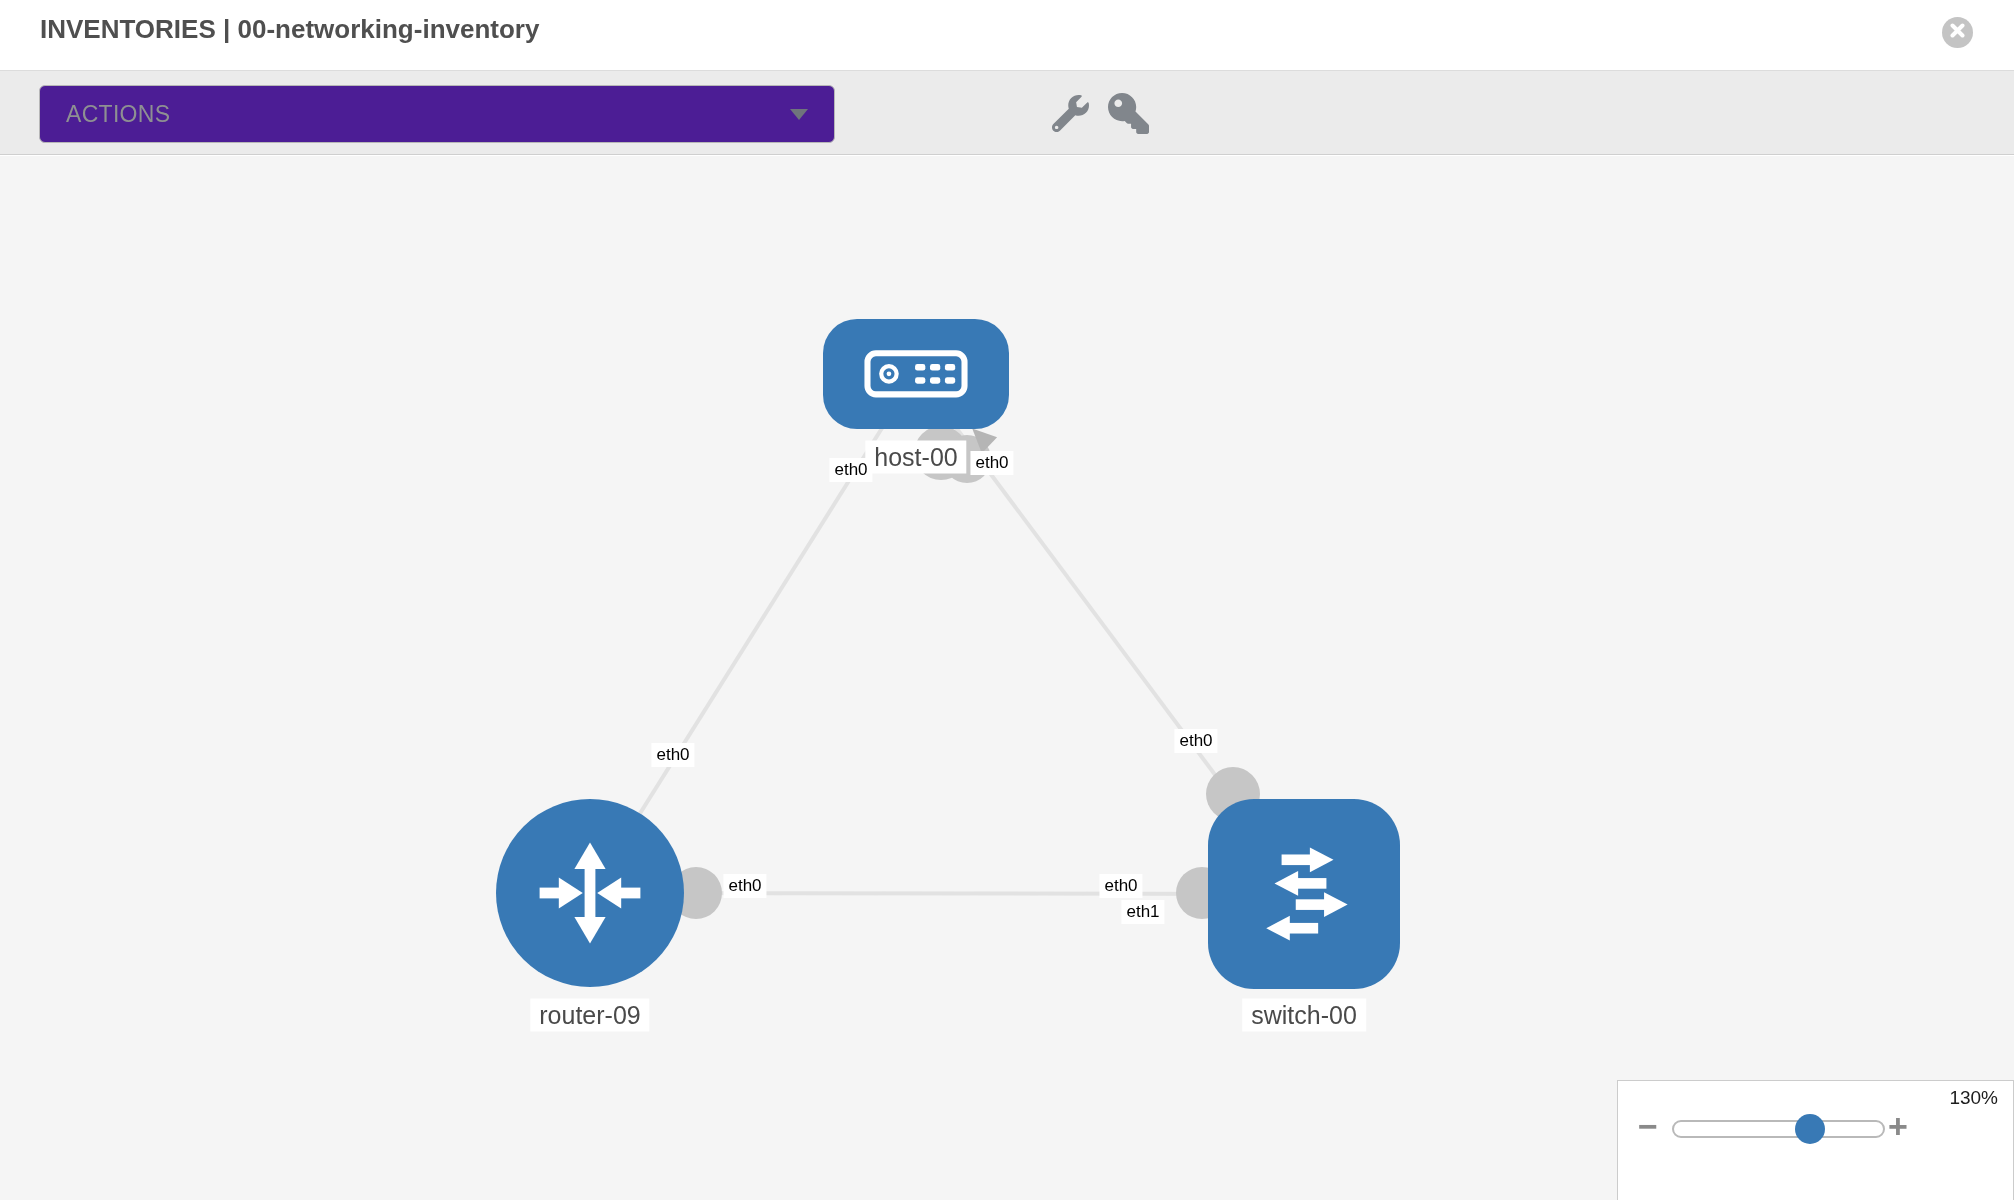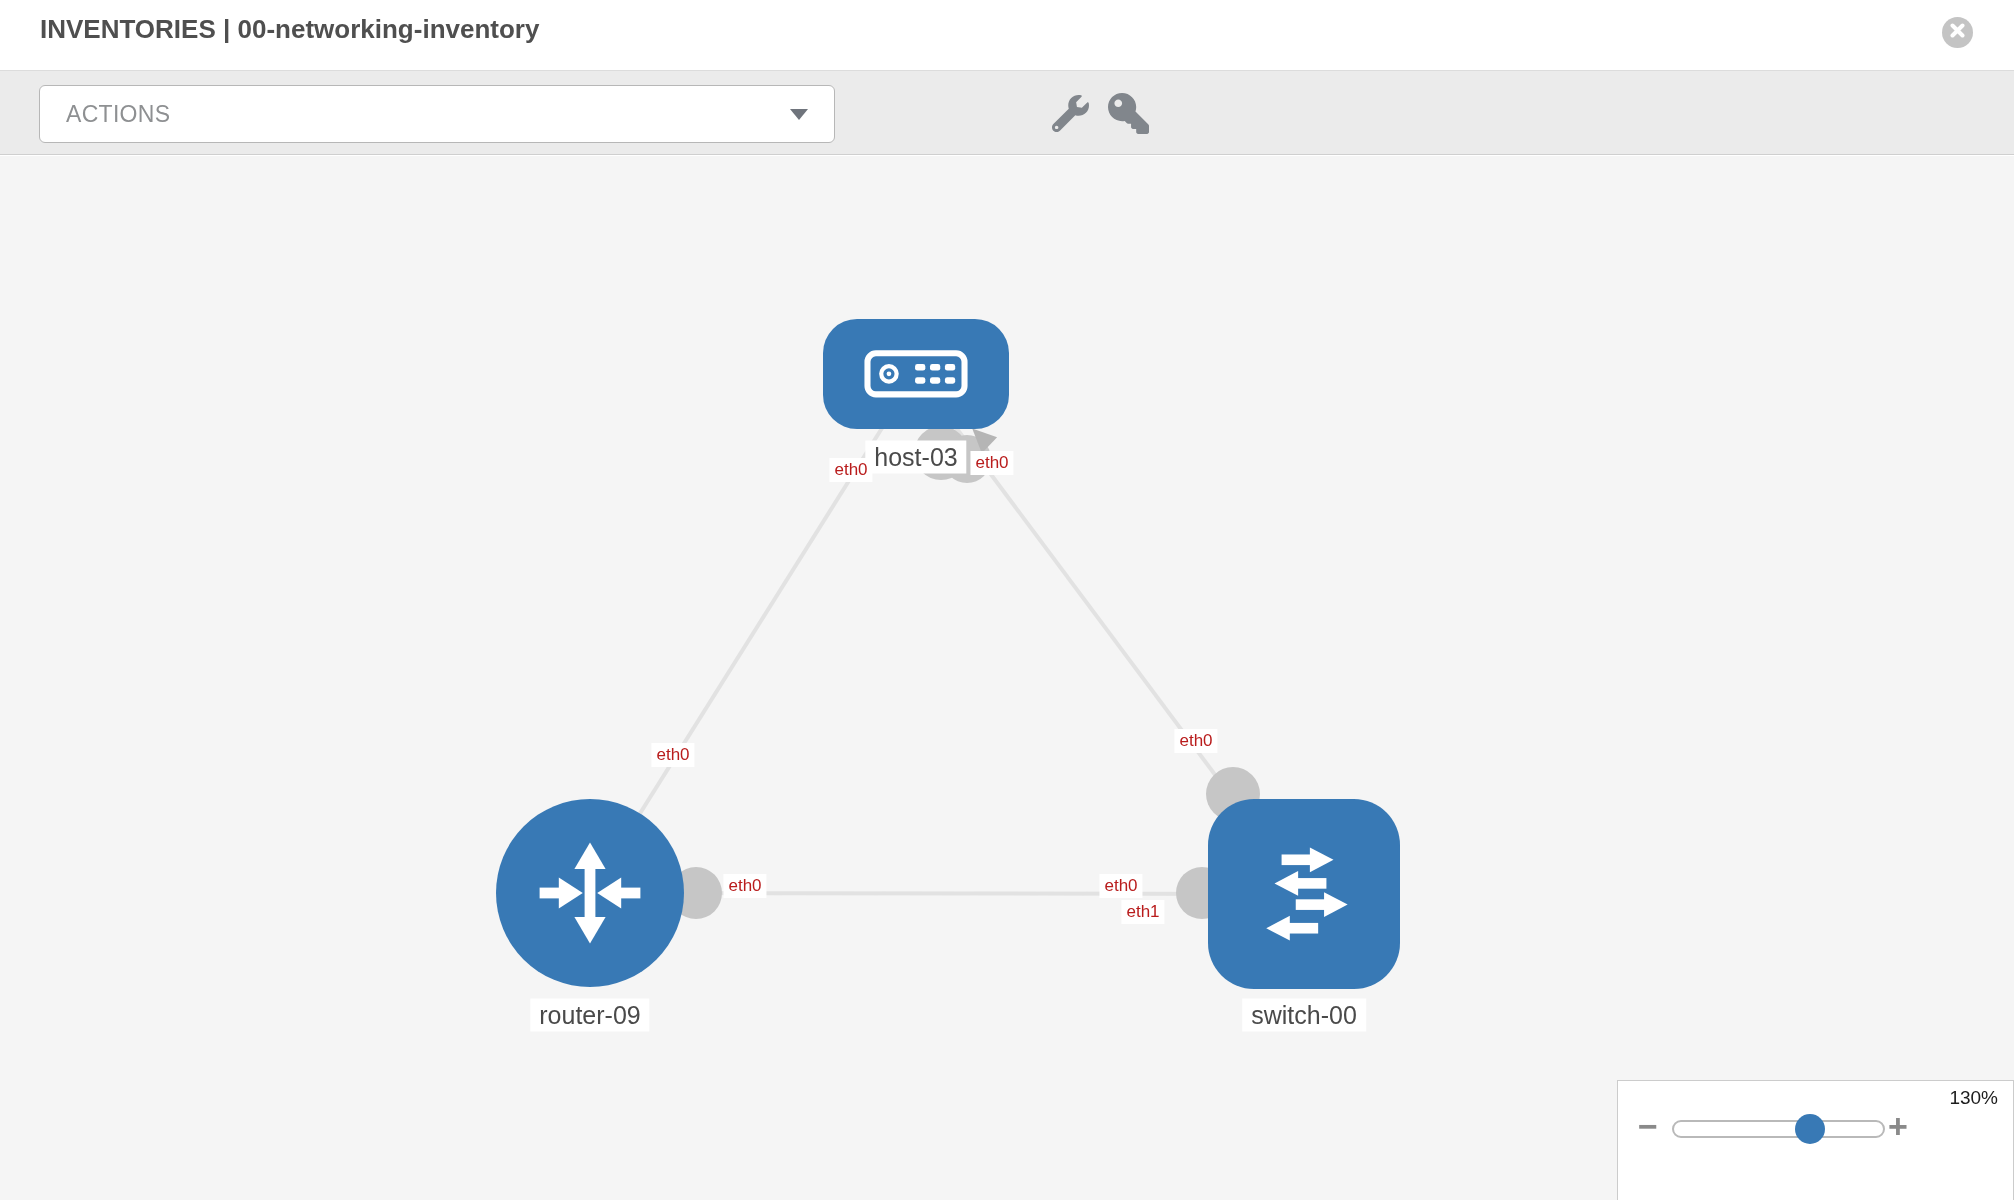--- a/index.html
+++ b/index.html
@@ -9,41 +9,41 @@
 
   
   .header{position:absolute;top:0;left:0;right:0;height:70px;background:#fff;}
   .page-title{position:absolute;left:40px;top:14px;font-size:26px;font-weight:bold;color:#4f4f4f;white-space:nowrap;}
   .close-btn{position:absolute;right:41px;top:17px;width:31px;height:31px;border-radius:50%;
              background:#c4c4c4;display:flex;align-items:center;justify-content:center;cursor:pointer;}
 
   
   .toolbar{position:absolute;top:70px;left:0;right:0;height:85px;background:#ebebeb;
            border-top:1px solid #dcdcdc;border-bottom:1px solid #cfcfcf;}
-  .select{position:absolute;top:14px;height:58px;background:#ffffff;border:1px solid #b7b7b7;border-radius:6px;
+  .select{position:absolute;top:14px;height:58px;background:#4c1d95;border:1px solid #b7b7b7;border-radius:6px;
           display:flex;align-items:center;justify-content:space-between;padding:0 26px;
           color:#8e9092;font-size:23px;letter-spacing:.3px;cursor:pointer;}
   .select-actions{left:39px;width:796px;}
   .select-search{left:1182px;width:795px;}
   .caret{width:0;height:0;border-left:9px solid transparent;border-right:9px solid transparent;
          border-top:11px solid #6f747c;}
   .tool-icon{position:absolute;cursor:pointer;}
   .tool-icon.wrench{left:1052px;top:24px;}
   .tool-icon.key{left:1108px;top:22px;}
 
   
   .canvas{position:absolute;top:156px;left:0;right:0;bottom:0;background:#f5f5f5;}
   .links-layer{position:absolute;left:0;top:0;z-index:1;}
   .node{position:absolute;z-index:2;background:#3879b5;display:flex;align-items:center;justify-content:center;cursor:pointer;}
   .node.rounded-rect{border-radius:34px;}
   .node.circle{border-radius:50%;}
   .node.rounded-square{border-radius:46px;}
   .node-label{position:absolute;z-index:3;transform:translate(-50%,-50%);background:#fff;color:#4a4a4a;
               font-size:25px;padding:2px 9px;white-space:nowrap;}
-  .iface-label{position:absolute;z-index:3;transform:translate(-50%,-50%);background:#fff;color:#b91c1c;
+  .iface-label{position:absolute;z-index:3;transform:translate(-50%,-50%);background:#fff;color:#000000;
                font-size:17px;padding:2px 5px;white-space:nowrap;}
 
   
   .zoom-panel{position:absolute;left:1617px;top:924px;width:397px;height:130px;background:#fff;
               border:1px solid #ccc;z-index:10;}
   .zoom-level{position:absolute;top:6px;left:0;width:380px;text-align:right;font-size:19px;color:#1c1c1c;}
   .zoom-minus,.zoom-plus{position:absolute;top:25px;font-size:34px;font-weight:bold;color:#8a8a8a;
               line-height:40px;cursor:pointer;user-select:none;}
   .zoom-minus{left:20px;}
   .zoom-plus{left:270px;}
@@ -116,21 +116,21 @@
           <circle cx="31" cy="32" r="6" fill="#3879b5"></circle>
           <circle cx="31" cy="32" r="2.5" fill="#fff"></circle>
           <rect x="59" y="21.5" width="11" height="7" rx="2.5" fill="#fff"></rect>
           <rect x="75" y="21.5" width="11" height="7" rx="2.5" fill="#fff"></rect>
           <rect x="91" y="21.5" width="11" height="7" rx="2.5" fill="#fff"></rect>
           <rect x="59" y="35.5" width="11" height="7" rx="2.5" fill="#fff"></rect>
           <rect x="75" y="35.5" width="11" height="7" rx="2.5" fill="#fff"></rect>
           <rect x="91" y="35.5" width="11" height="7" rx="2.5" fill="#fff"></rect>
         </svg>
       </div>
-      <div class="node-label" style="left: 916px; top: 301px;">host-03</div>
+      <div class="node-label" style="left: 916px; top: 301px;">host-00</div>
       <div class="node circle" style="left: 496px; top: 643px; width: 188px; height: 188px; background: rgb(56, 121, 181);">
         <svg viewBox="0 0 100 100" width="120">
           <line x1="50" y1="28" x2="50" y2="72" stroke="#fff" stroke-width="9"></line>
           <polygon points="50,8 37,30 63,30" fill="#fff"></polygon>
           <polygon points="50,92 37,70 63,70" fill="#fff"></polygon>
           <line x1="8" y1="50" x2="27" y2="50" stroke="#fff" stroke-width="9"></line>
           <polygon points="44,50 24,37 24,63" fill="#fff"></polygon>
           <line x1="92" y1="50" x2="73" y2="50" stroke="#fff" stroke-width="9"></line>
           <polygon points="56,50 76,37 76,63" fill="#fff"></polygon>
         </svg>

